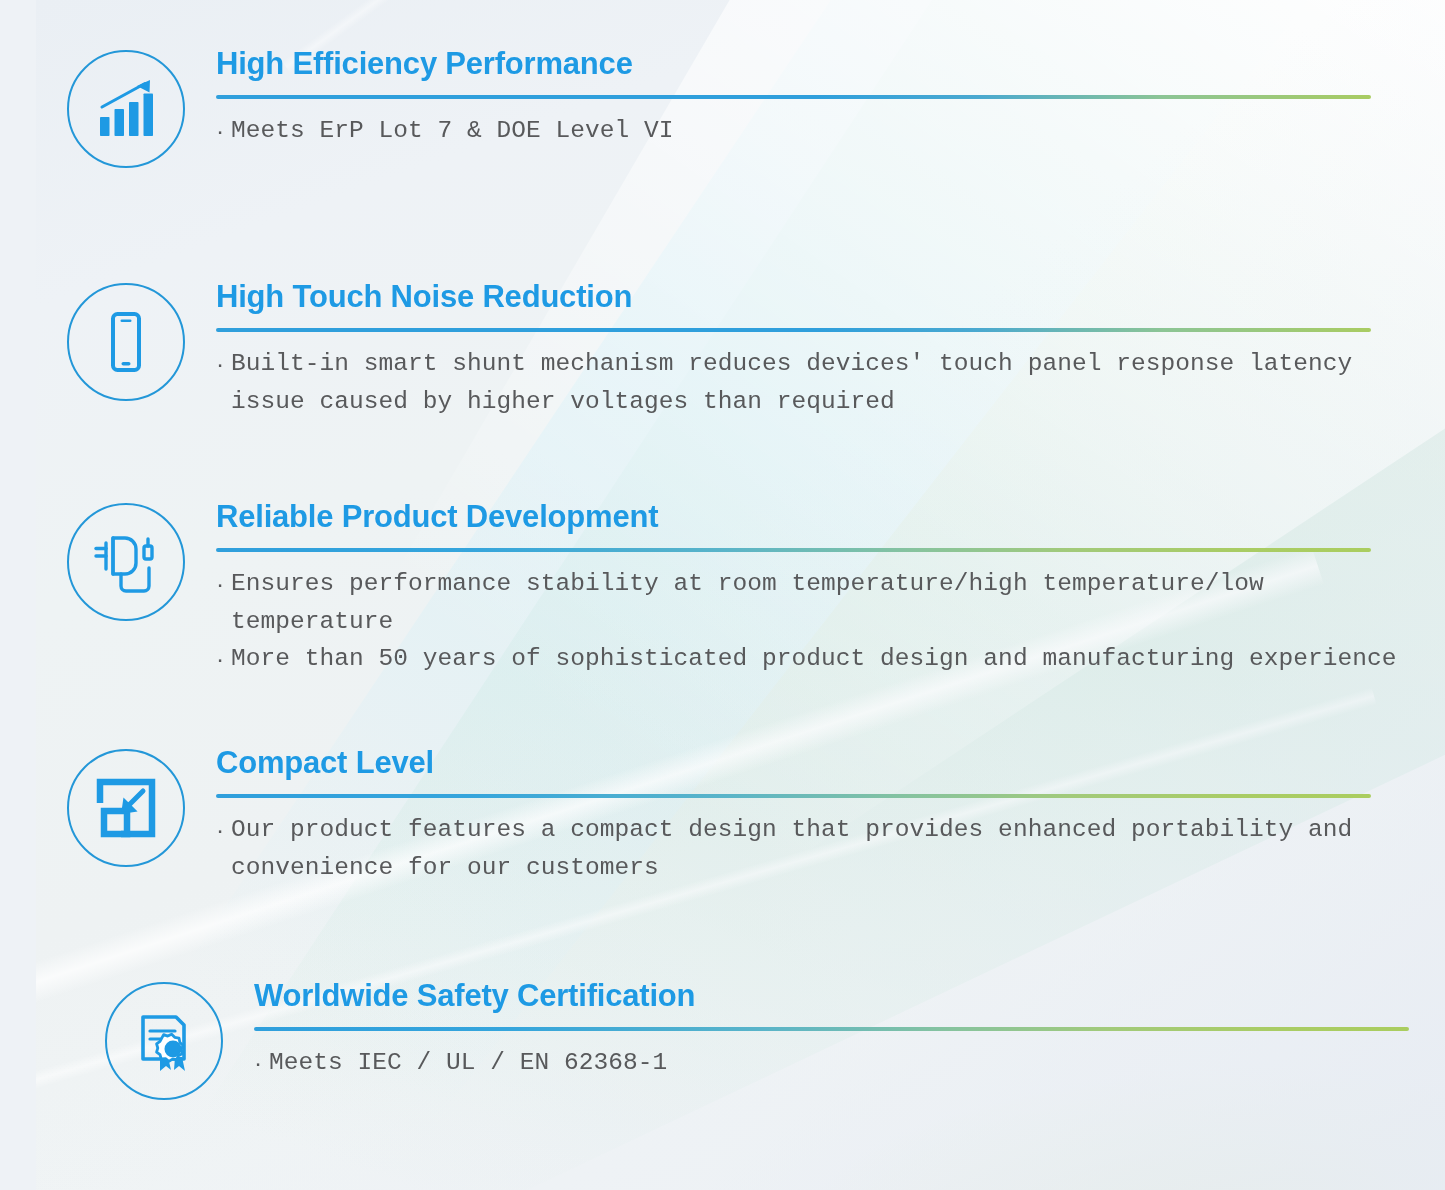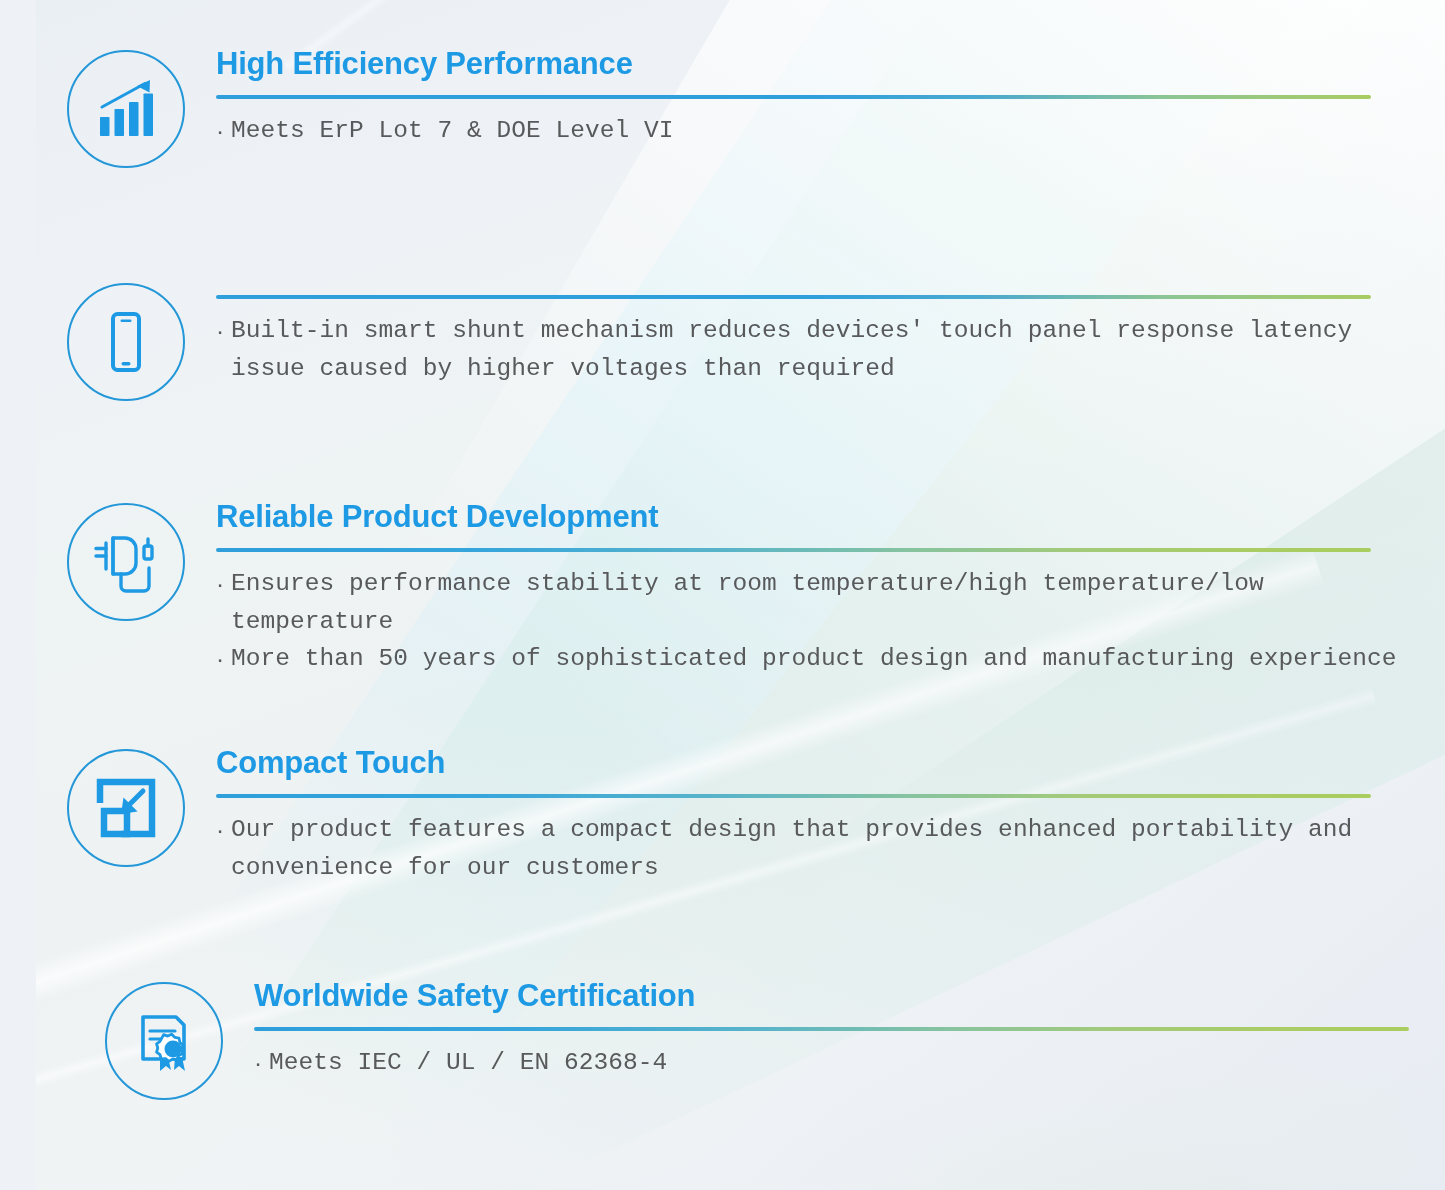--- a/index.html
+++ b/index.html
@@ -283,20 +283,21 @@
       <div class="icon-wrap">
         <div class="icon-circle">
           <svg width="74" height="74" viewBox="0 0 74 74" aria-hidden="true">
             <rect x="24" y="9" width="26" height="56" rx="4.5" ry="4.5" fill="none" stroke="#1e9ae4" stroke-width="4"></rect>
             <rect x="31.5" y="14.5" width="11" height="2.6" rx="1.3" fill="#1e9ae4"></rect>
             <rect x="32.5" y="57" width="9" height="3.6" rx="1.8" fill="#1e9ae4"></rect>
           </svg>
         </div>
       </div>
       <div class="feature-body">
+        <h2 class="feature-title">High Touch Noise Reduction</h2>
         <div class="divider solid-blue"></div>
         <ul class="bullet-list">
           <li class="bullet-line">
             <span class="bullet-dot">·</span>
             <span class="bullet-text">Built-in smart shunt mechanism reduces devices' touch panel response latency issue caused by higher voltages than required</span>
           </li>
         </ul>
       </div>
     </section>
 
@@ -348,21 +349,21 @@
             <rect x="13" y="38" width="23" height="23" fill="none" stroke="#1e9ae4" stroke-width="6.5"></rect>
 
             <g stroke="#1e9ae4" stroke-width="5" stroke-linecap="round" fill="#1e9ae4">
               <line x1="52" y1="18" x2="33" y2="37"></line>
               <polygon points="31,40 33,26 45,38" stroke-width="1.5"></polygon>
             </g>
           </svg>
         </div>
       </div>
       <div class="feature-body">
-        <h2 class="feature-title">Compact Touch</h2>
+        <h2 class="feature-title">Compact Level</h2>
         <div class="divider"></div>
         <ul class="bullet-list">
           <li class="bullet-line">
             <span class="bullet-dot">·</span>
             <span class="bullet-text">Our product features a compact design that provides enhanced portability and convenience for our customers</span>
           </li>
         </ul>
       </div>
     </section>
 
@@ -389,20 +390,20 @@
             <circle cx="45" cy="44" r="8.5" fill="#1e9ae4"></circle>
           </svg>
         </div>
       </div>
       <div class="feature-body">
         <h2 class="feature-title">Worldwide Safety Certification</h2>
         <div class="divider"></div>
         <ul class="bullet-list">
           <li class="bullet-line">
             <span class="bullet-dot">·</span>
-            <span class="bullet-text">Meets IEC / UL / EN 62368-4</span>
+            <span class="bullet-text">Meets IEC / UL / EN 62368-1</span>
           </li>
         </ul>
       </div>
     </section>
 
   </div>
 </div>
 
 </body></html>

